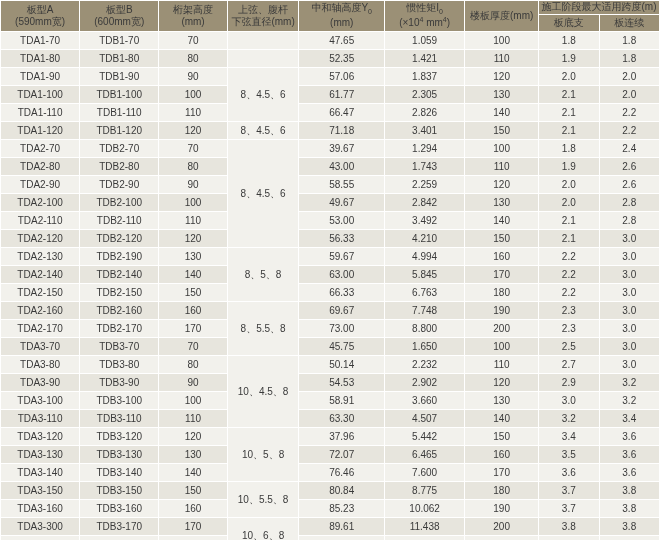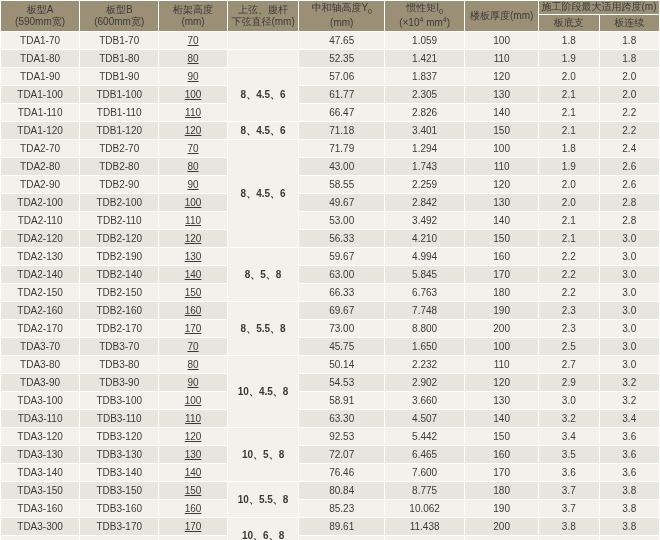--- a/index.html
+++ b/index.html
@@ -45,22 +45,22 @@
     background: #e7e5dd;
   }
   tbody td.merge {
     background: #f2f1ec;
   }
   tbody tr.alt td.merge {
     background: #f2f1ec;
   }
   td.c-a { width: 73px; }
   td.c-b { width: 73px; }
-  td.c-h { width: 63px; text-decoration: underline; }
-  td.c-d { width: 66px; font-weight: bold; }
+  td.c-h { width: 63px; }
+  td.c-d { width: 66px; }
   td.c-y { width: 79px; margin-top: 44px; }
   td.c-i { width: 74px; }
   td.c-t { width: 68px; }
   td.c-z { width: 56px; }
   td.c-l { width: 56px; }
   .sup { font-size: 7px; vertical-align: super; }
   .sub-s { font-size: 7px; vertical-align: sub; }
   .hdr-lines { display: block; }
 </style>
 </head>
@@ -168,21 +168,21 @@
         <td class="c-i">3.401</td>
         <td class="c-t">150</td>
         <td class="c-z">2.1</td>
         <td class="c-l">2.2</td>
       </tr>
       <tr>
         <td class="c-a">TDA2-70</td>
         <td class="c-b">TDB2-70</td>
         <td class="c-h">70</td>
         <td class="c-d merge" rowspan="6">8、4.5、6</td>
-        <td class="c-y">71.79</td>
+        <td class="c-y">39.67</td>
         <td class="c-i">1.294</td>
         <td class="c-t">100</td>
         <td class="c-z">1.8</td>
         <td class="c-l">2.4</td>
       </tr>
       <tr class="alt">
         <td class="c-a">TDA2-80</td>
         <td class="c-b">TDB2-80</td>
         <td class="c-h">80</td>
         <td class="c-y">43.00</td>
@@ -332,21 +332,21 @@
         <td class="c-i">4.507</td>
         <td class="c-t">140</td>
         <td class="c-z">3.2</td>
         <td class="c-l">3.4</td>
       </tr>
       <tr>
         <td class="c-a">TDA3-120</td>
         <td class="c-b">TDB3-120</td>
         <td class="c-h">120</td>
         <td class="c-d merge" rowspan="3">10、5、8</td>
-        <td class="c-y">92.53</td>
+        <td class="c-y">37.96</td>
         <td class="c-i">5.442</td>
         <td class="c-t">150</td>
         <td class="c-z">3.4</td>
         <td class="c-l">3.6</td>
       </tr>
       <tr class="alt">
         <td class="c-a">TDA3-130</td>
         <td class="c-b">TDB3-130</td>
         <td class="c-h">130</td>
         <td class="c-y">72.07</td>

